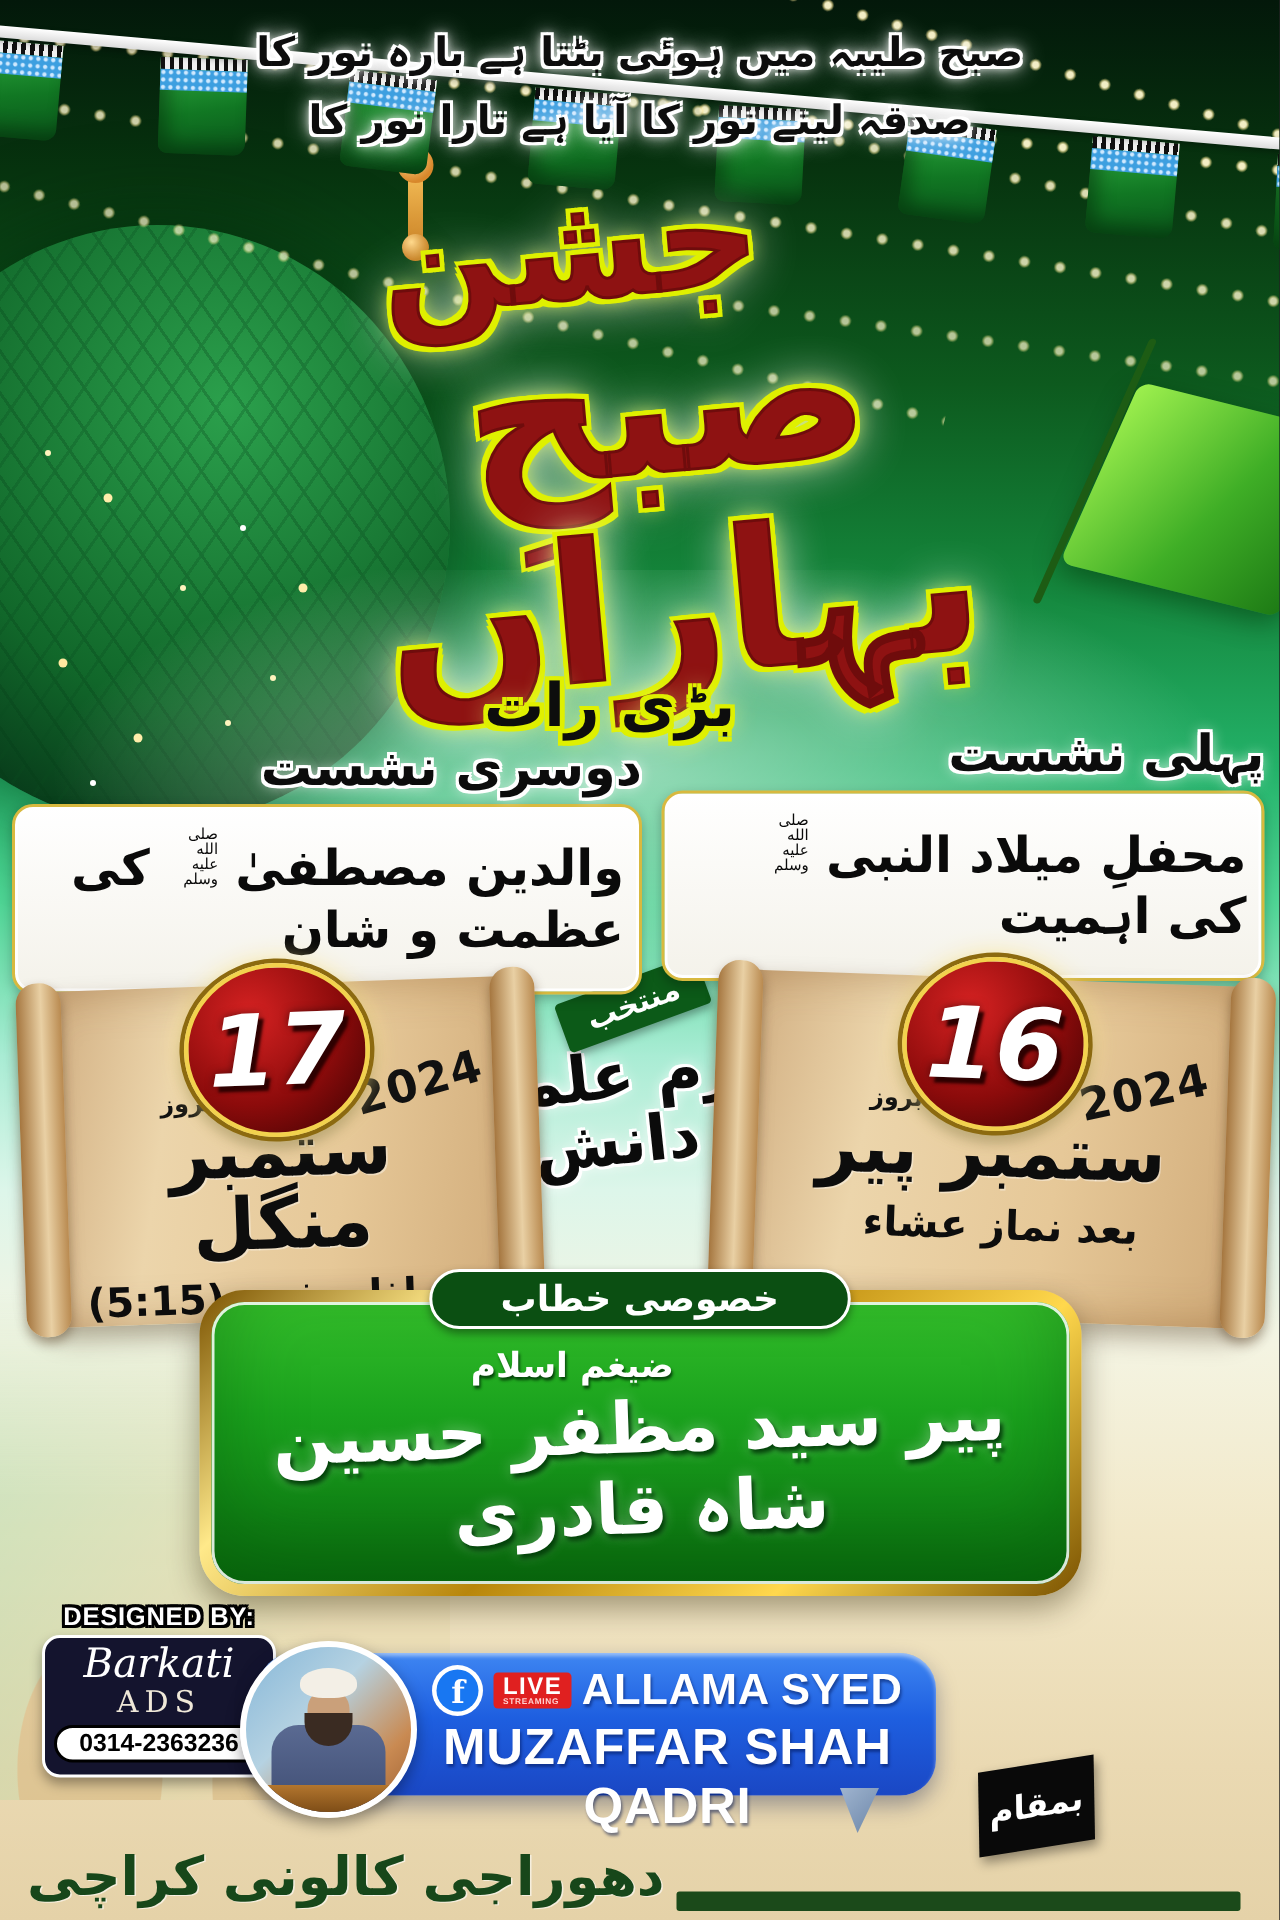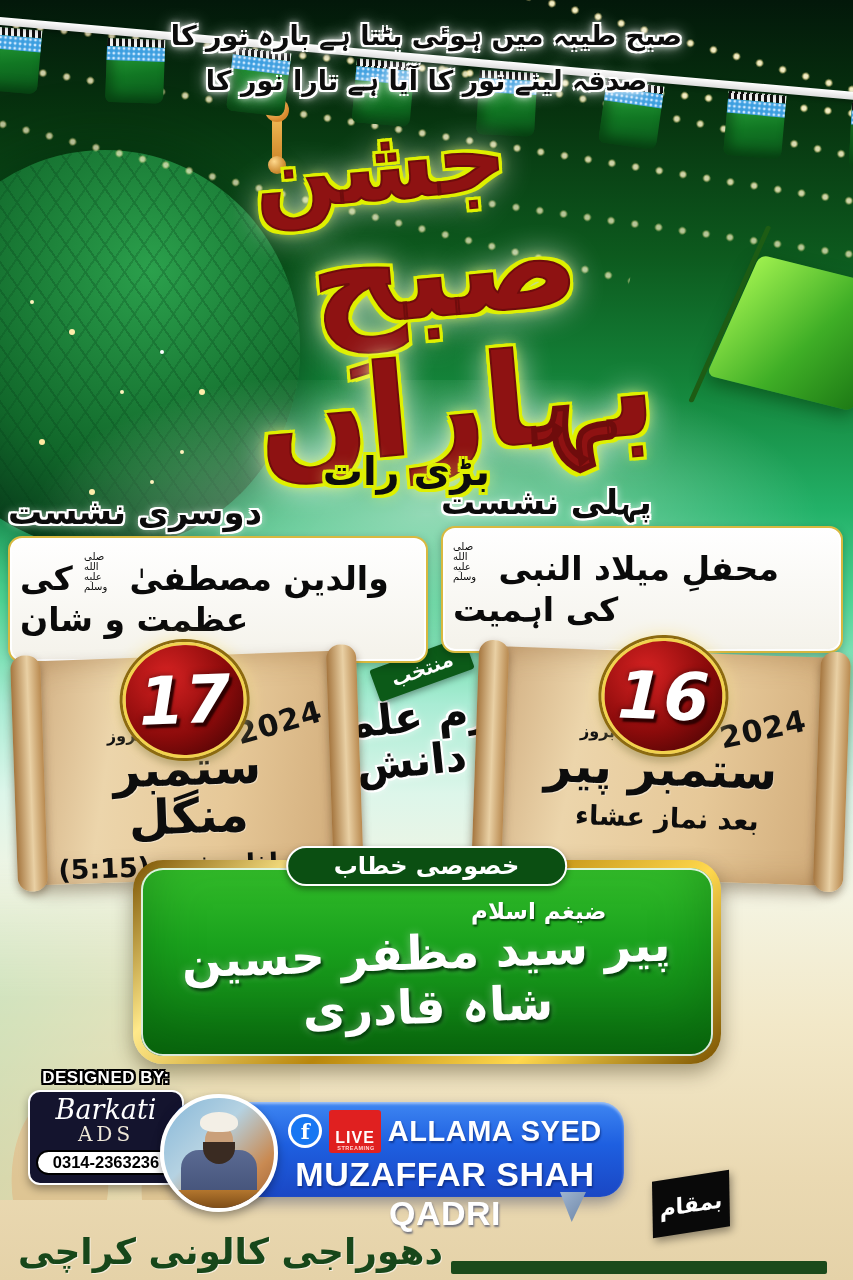--- a/index.html
+++ b/index.html
@@ -61,21 +61,21 @@
     text-shadow:4px 0 0 #dff000,-4px 0 0 #dff000,0 4px 0 #dff000,0 -4px 0 #dff000,
       4px 4px 0 #dff000,-4px -4px 0 #dff000,4px -4px 0 #dff000,-4px 4px 0 #dff000,
       0 0 14px #eaff4d,0 0 34px #ffffff;}
   .title .w1{display:block;font-size:96px;line-height:.9;padding-right:110px;}
   .title .w2{display:block;font-size:128px;line-height:1.05;}
   .subtitle{left:50%;top:448px;transform:translateX(-62%);z-index:6;font-size:40px;font-weight:bold;color:#0d0d0d;
     text-shadow:3px 0 0 #dff000,-3px 0 0 #dff000,0 3px 0 #dff000,0 -3px 0 #dff000,
       3px 3px 0 #dff000,-3px -3px 0 #dff000,3px -3px 0 #dff000,-3px 3px 0 #dff000,0 0 16px #f4ff7a;}
 
   
-  .session{z-index:7;text-align:left;}
+  .session{z-index:7;text-align:right;}
   .session .s-label{font-size:34px;font-weight:bold;color:#0c0c0c;margin-bottom:4px;
     text-shadow:2px 0 0 #fff,-2px 0 0 #fff,0 2px 0 #fff,0 -2px 0 #fff,2px 2px 0 #fff,-2px -2px 0 #fff,2px -2px 0 #fff,-2px 2px 0 #fff,0 0 10px #fff;}
   .session .s-box{background:linear-gradient(180deg,#ffffff,#f4f2ea);border:2px solid #d8b93f;border-radius:14px;
     box-shadow:0 3px 8px rgba(0,0,0,.25), inset 0 0 0 2px #fff;padding:20px 10px;
     font-size:33px;font-weight:bold;color:#0a0a0a;line-height:1.25;}
   .hon{display:inline-block;font-size:10px;line-height:1;width:34px;vertical-align:top;margin-top:-6px;font-weight:normal;}
 
   
   .scroll{z-index:7;background:linear-gradient(100deg,#cda97c 0%,#ecd5ab 28%,#e6c898 62%,#cfa977 100%);
     border-radius:20px/28px;box-shadow:0 8px 16px rgba(60,30,0,.35), inset 0 0 30px rgba(120,70,20,.35);}
@@ -106,21 +106,21 @@
   
   .panel-frame{left:50%;transform:translateX(-50%);top:860px;width:572px;padding:8px;z-index:8;border-radius:30px;
     background:linear-gradient(135deg,#7a5200,#ffe98a 22%,#b8860b 48%,#ffd84d 74%,#7a5200);
     box-shadow:0 8px 20px rgba(40,30,0,.4);}
   .panel{position:relative;border-radius:22px;padding:30px 16px 22px;text-align:center;
     background:linear-gradient(180deg,#33bd2a 0%,#1aa21d 40%,#0b7411 100%);
     box-shadow:inset 0 0 0 2px rgba(255,255,255,.85), inset 0 -30px 60px rgba(0,60,0,.35);}
   .special-badge{position:absolute;top:-22px;left:50%;transform:translateX(-50%);background:#0b4f12;color:#fff;
     font-size:24px;font-weight:bold;padding:4px 46px;border:2px solid #fff;border-radius:22px;white-space:nowrap;
     box-shadow:0 3px 6px rgba(0,0,0,.4);}
-  .honorific{color:#fff;font-size:23px;font-weight:bold;text-align:right;padding-right:90px;
+  .honorific{color:#fff;font-size:23px;font-weight:bold;text-align:center;padding-right:90px;
     text-shadow:1px 2px 2px #05420a;}
   .speaker{margin-top:2px;color:#fff;font-size:47px;font-weight:bold;line-height:1.15;transform:rotate(-2deg);
     text-shadow:2px 3px 3px #04430a,0 0 10px rgba(255,255,255,.35);}
 
   
   .designer{left:28px;top:1068px;width:156px;text-align:center;z-index:9;}
   .designer .d-head{font-size:17px;font-weight:bold;color:#fff;letter-spacing:.5px;font-family:"Liberation Sans",sans-serif;
     text-shadow:2px 0 0 #000,-2px 0 0 #000,0 2px 0 #000,0 -2px 0 #000,2px 2px 0 #000,-2px -2px 0 #000,2px -2px 0 #000,-2px 2px 0 #000;}
   .designer .d-box{margin-top:2px;background:#14142e;border:2px solid #fff;border-radius:12px;padding:4px 6px 8px;
     box-shadow:0 4px 8px rgba(0,0,0,.35);}
@@ -143,21 +143,21 @@
   .lp-face{position:absolute;left:41px;top:28px;width:28px;height:30px;border-radius:45%;background:#caa07a;}
   .lp-beard{position:absolute;left:39px;top:44px;width:32px;height:22px;border-radius:0 0 16px 16px;background:#3a2b22;}
   .lp-turban{position:absolute;left:36px;top:14px;width:38px;height:20px;border-radius:50% 50% 40% 40%;background:#f3efe6;}
   .lp-desk{position:absolute;left:6px;top:92px;width:98px;height:18px;background:linear-gradient(#b3762e,#7e4d17);}
   .live-content{position:absolute;left:104px;top:8px;right:10px;text-align:center;color:#fff;
     font-family:"Liberation Sans",sans-serif;font-weight:bold;}
   .live-row1{display:flex;align-items:center;justify-content:center;gap:7px;}
   .fb-badge{width:34px;height:34px;border-radius:50%;background:#fff;display:flex;align-items:center;justify-content:center;flex:0 0 auto;}
   .fb-inner{width:28px;height:28px;border-radius:50%;background:#1877F2;color:#fff;display:flex;align-items:center;justify-content:center;
     font-size:21px;font-weight:bold;font-family:"DejaVu Serif",serif;}
-  .live-badge{background:#e02020;border-radius:3px;padding:20px 6px 1px;line-height:1;text-align:right;flex:0 0 auto;}
+  .live-badge{background:#e02020;border-radius:3px;padding:2px 6px 1px;line-height:1;text-align:left;flex:0 0 auto;}
   .live-badge .lv{display:block;font-size:16px;letter-spacing:1px;}
   .live-badge .st{display:block;font-size:5.5px;letter-spacing:.5px;color:#ffd3d3;}
   .live-name1{font-size:29px;letter-spacing:.5px;text-shadow:1px 2px 2px rgba(0,20,80,.5);}
   .live-name2{font-size:34px;letter-spacing:.5px;margin-top:2px;text-shadow:1px 2px 2px rgba(0,20,80,.5);}
 
   
   .venue-badge{left:652px;top:1176px;width:78px;height:56px;background:#090909;z-index:9;
     transform:rotate(-9deg) skewX(-8deg);display:flex;align-items:center;justify-content:center;
     color:#fff;font-size:22px;font-weight:bold;box-shadow:2px 4px 8px rgba(0,0,0,.4);}
   .venue-line{left:0;right:0;bottom:6px;z-index:8;display:flex;align-items:center;padding:0 18px;color:#17471a;font-weight:bold;}

